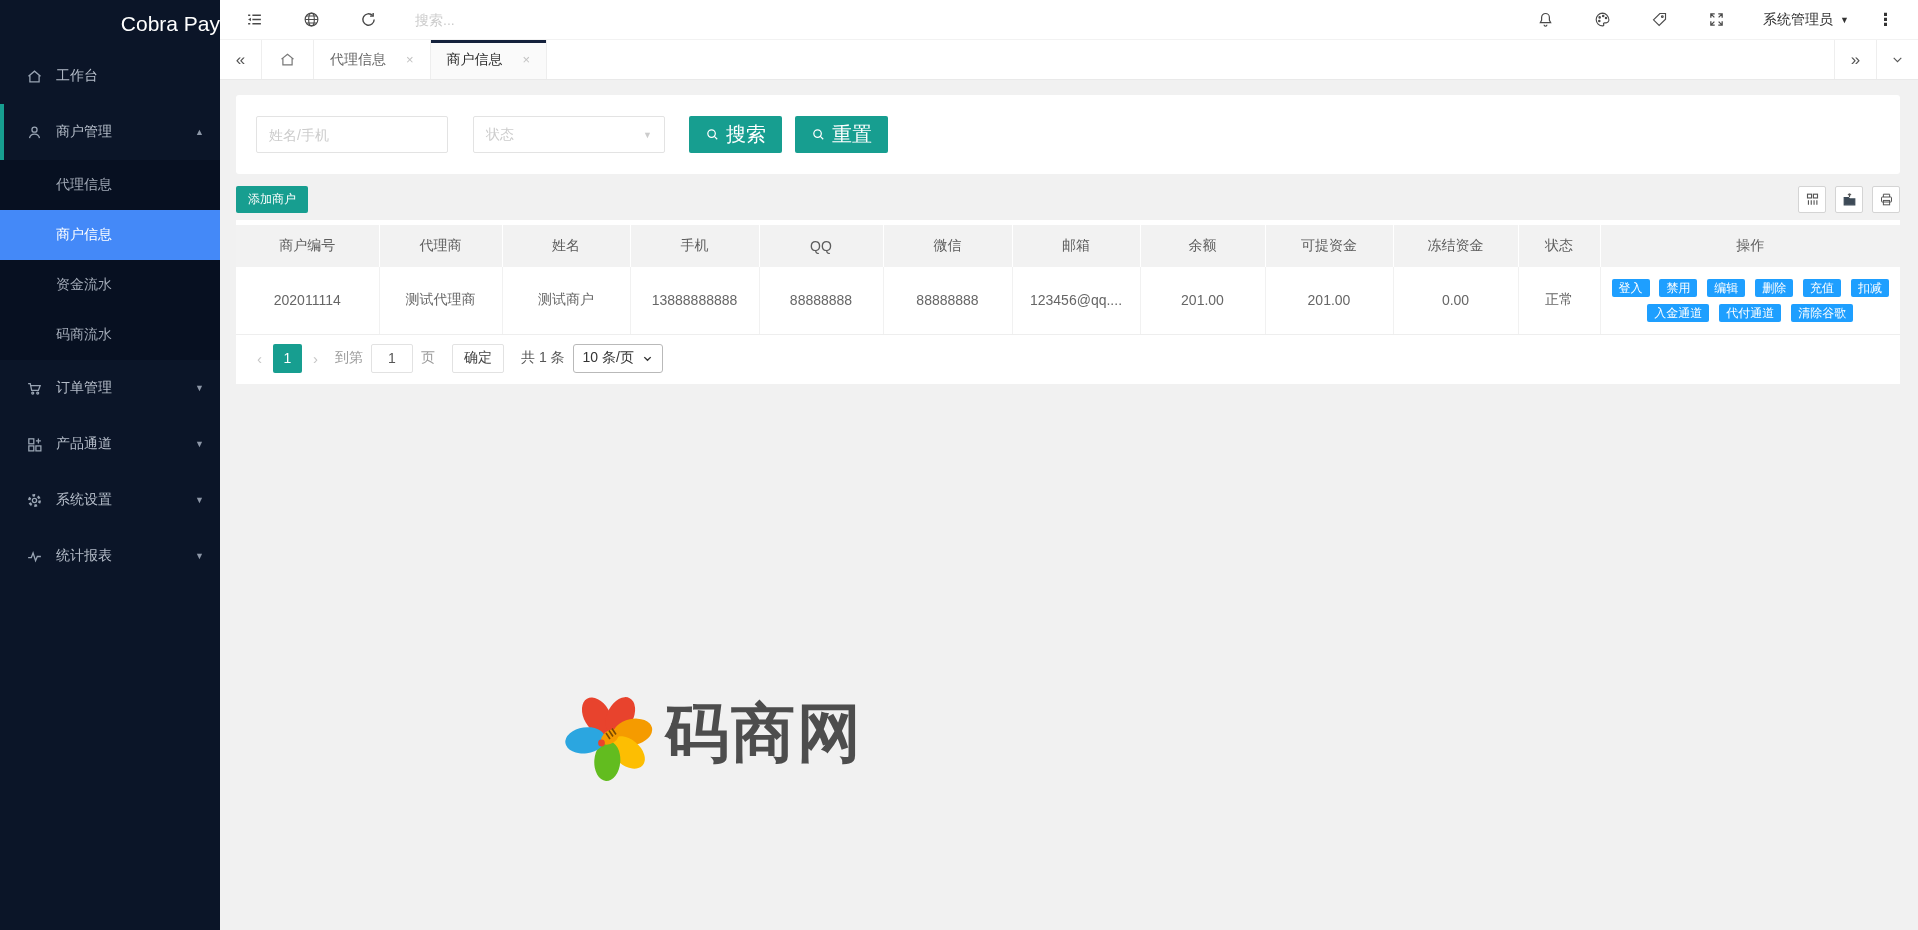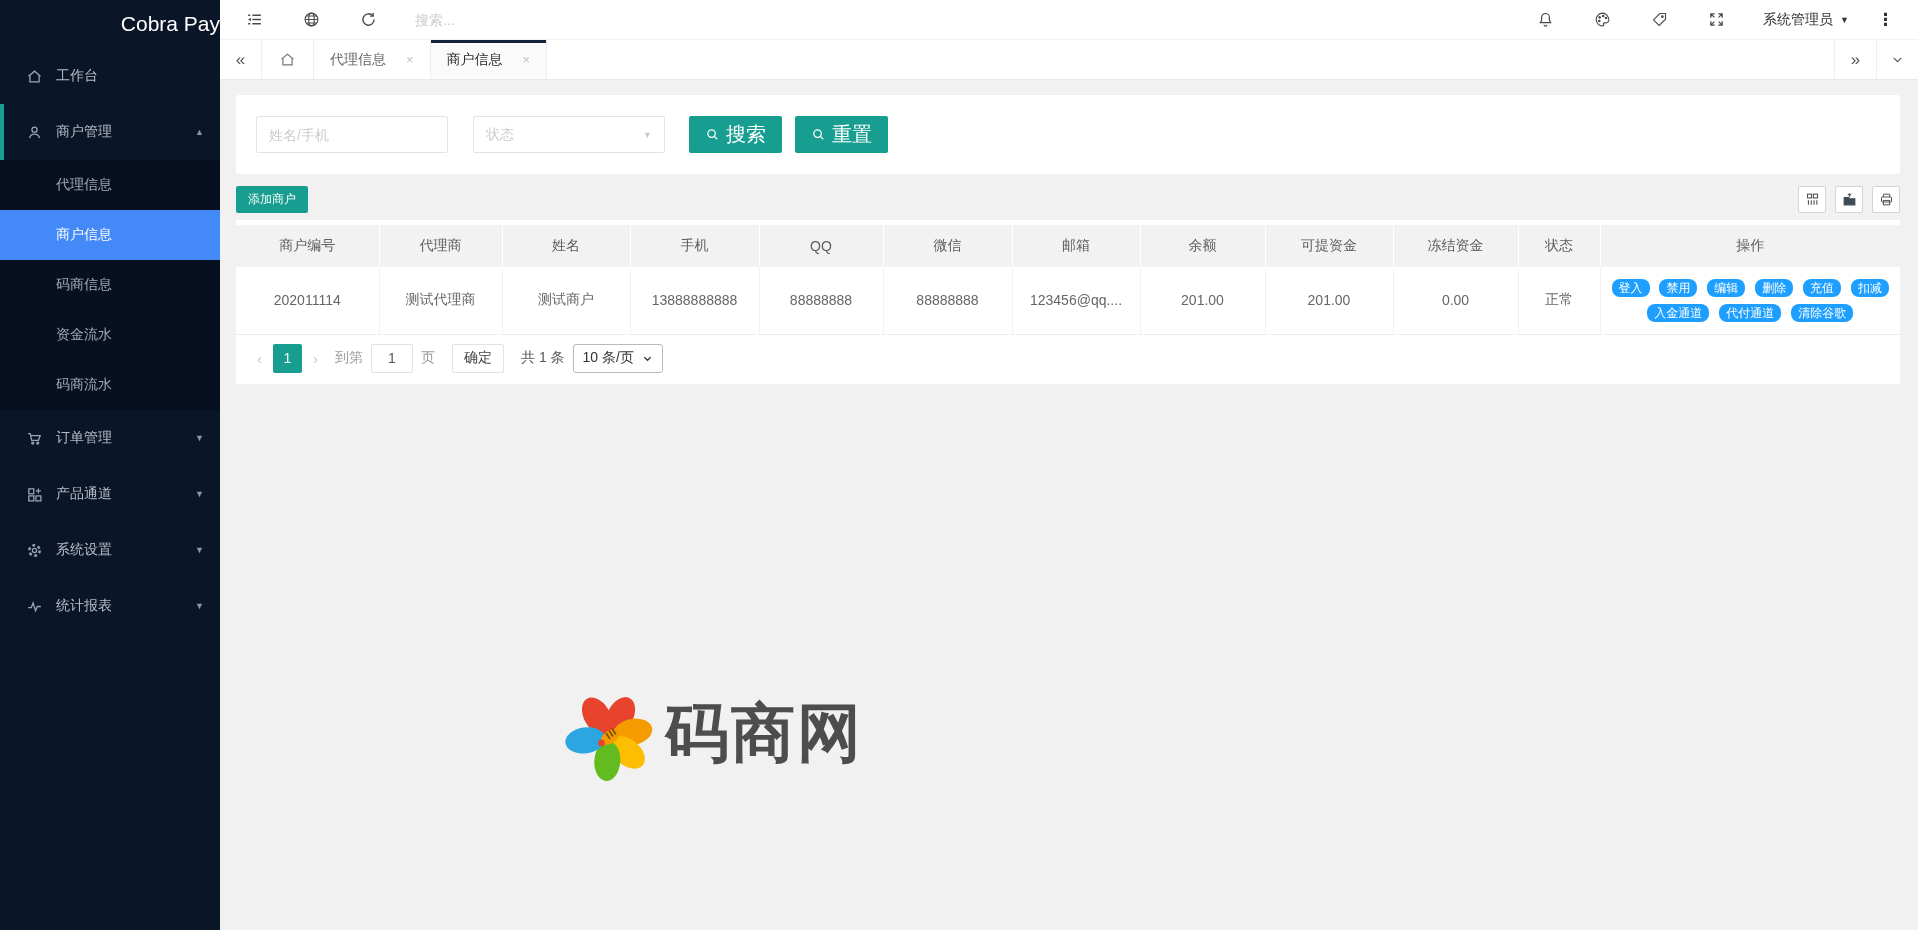--- a/index.html
+++ b/index.html
@@ -80,21 +80,21 @@
   table { width:100%; border-collapse:collapse; table-layout:fixed; }
   th { height:42px; background:#f2f2f2; font-size:14px; font-weight:400; color:#5d5d5d;
     border-right:1px solid #fff; }
   th:last-child { border-right:none; }
   td { height:67px; text-align:center; font-size:14px; color:#666;
     border-right:1px solid #f1f1f1; border-bottom:1px solid #eee;
     overflow:hidden; white-space:nowrap; text-overflow:ellipsis; }
   td:last-child { border-right:none; }
   .actions-line { text-align:center; line-height:1; margin:3px 0; }
   .btn-act { display:inline-block; background:#1e9fff; color:#fff; font-size:12px;
-    padding:3px 7px; border-radius:8px; margin:2px 3px; cursor:pointer; }
+    padding:3px 7px; border-radius:2px; margin:2px 3px; cursor:pointer; }
 
   .pager { display:flex; align-items:center; padding:9px 0 11px 12px; background:#fff; font-size:14px; }
   .pg-arrow { color:#c6c6c6; padding:0 9px; cursor:pointer; font-size:15px; }
   .pg-cur { min-width:29px; height:29px; background:#179e90; color:#fff; border-radius:2px;
     display:flex; align-items:center; justify-content:center; margin:0 2px; cursor:pointer; }
   .pg-text { color:#9b9b9b; margin:0 8px; }
   .pg-input { width:42px; height:29px; border:1px solid #e2e2e2; border-radius:2px;
     text-align:center; font-size:14px; color:#555; outline:none; }
   .pg-confirm { height:29px; border:1px solid #e2e2e2; border-radius:2px; background:#fff;
     font-size:14px; color:#444; padding:0 11px; margin:0 9px; cursor:pointer; font-family:inherit; }
@@ -130,21 +130,20 @@
             <path d="M5 20c.5-4 3.4-5.8 7-5.8S18.5 16 19 20"></path>
           </svg>
       </span>
       <span>商户管理</span>
       <span class="caret">▲</span>
     </div>
 
     <div class="submenu">
       <div class="sub-item">代理信息</div>
       <div class="sub-item active">商户信息</div>
-      <div class="sub-item">码商信息</div>
       <div class="sub-item">资金流水</div>
       <div class="sub-item">码商流水</div>
     </div>
 
     <div class="nav-item">
       <span class="nav-icon">
         <svg viewBox="0 0 24 24" fill="none" stroke="currentColor" stroke-width="1.8">
             <path d="M3 5h3l2 9.5h9.5L20 8H7.2"></path>
             <circle cx="9.5" cy="18.5" r="1.4"></circle>
             <circle cx="16.5" cy="18.5" r="1.4"></circle>

